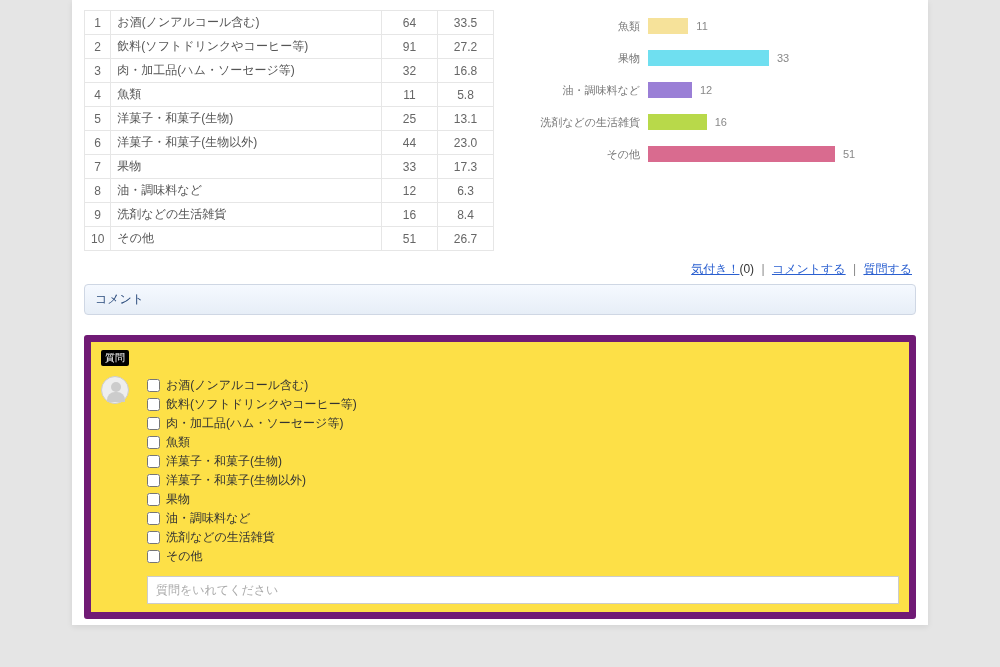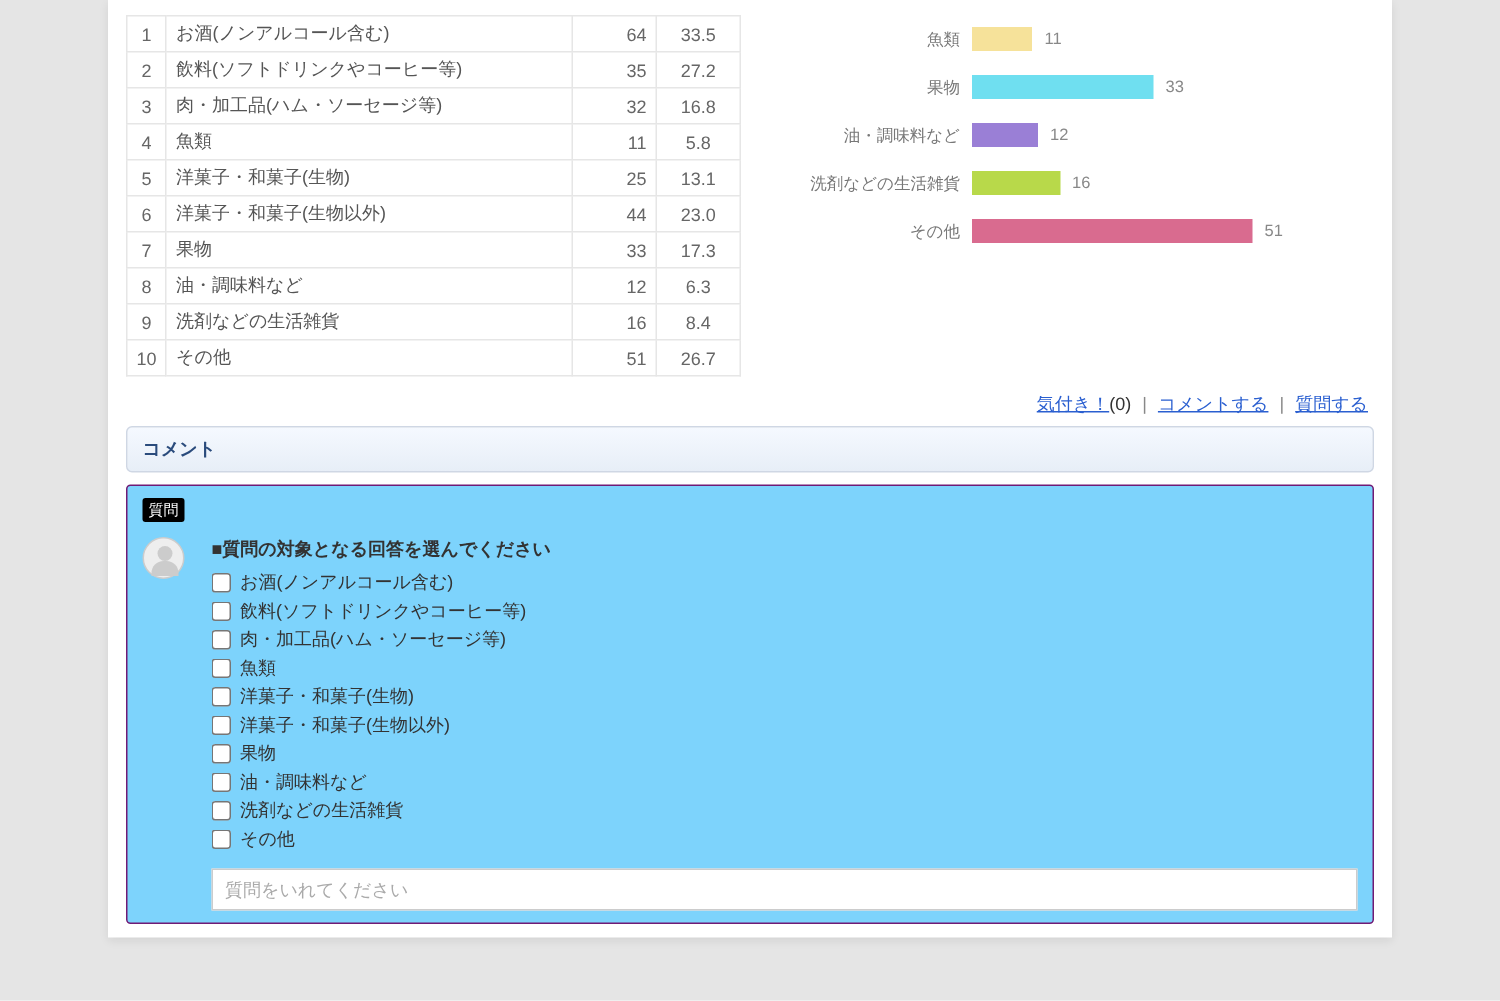--- a/index.html
+++ b/index.html
@@ -38,21 +38,21 @@
     border-collapse: collapse;
     font-size: 12px;
   }
   table.data td {
     border: 1px solid #e6e6e6;
     padding: 3px 6px;
     height: 18px;
     vertical-align: middle;
   }
   table.data td.idx { width: 26px; text-align: center; color: #666; }
-  table.data td.val { width: 56px; text-align: right; color: #666; }
+  table.data td.val { width: 56px; text-align: center; color: #666; }
   table.data td.pct { width: 56px; text-align: center; color: #666; margin-top: 30px; }
   table.data td.label { color: #555; }
   tr.avg td {
     background: #f2f2f2;
     font-weight: bold;
     text-align: center;
   }
   tr.avg td.label { text-align: center; }
   tr.avg td.pct { background: repeating-linear-gradient(45deg,#eee,#eee 3px,#e7e7e7 3px,#e7e7e7 6px); }
 
@@ -91,28 +91,28 @@
   }
   .links-line a { color: #2a5fd0; text-decoration: underline; }
   .links-line .sep { color: #888; padding: 0 4px; }
 
   .comment-header {
     background: linear-gradient(#f5f9ff,#e7eef7);
     border: 1px solid #cfd7e4;
     border-radius: 4px;
     padding: 6px 10px;
     color: #2a4b7c;
-    font-weight: bold;
-    font-size: 12px;
-    margin-bottom: 8px;
+    font-weight: normal;
+    font-size: 12px;
+    margin-bottom: 20px;
   }
 
   .q-box {
-    border: 1px solid #701a75;
-    background: #7dd3fc;
+    border: 7px solid #701a75;
+    background: #fde047;
     border-radius: 3px;
     padding: 8px 10px;
   }
   .q-instr {
     font-size: 12px;
     color: #333;
     margin-bottom: 10px;
     display: flex;
     align-items: center;
     gap: 6px;
@@ -184,21 +184,21 @@
           <tbody>
               <tr>
                 <td class="idx">1</td>
                 <td class="label">お酒(ノンアルコール含む)</td>
                 <td class="val">64</td>
                 <td class="pct">33.5</td>
               </tr>
               <tr>
                 <td class="idx">2</td>
                 <td class="label">飲料(ソフトドリンクやコーヒー等)</td>
-                <td class="val">35</td>
+                <td class="val">91</td>
                 <td class="pct">27.2</td>
               </tr>
               <tr>
                 <td class="idx">3</td>
                 <td class="label">肉・加工品(ハム・ソーセージ等)</td>
                 <td class="val">32</td>
                 <td class="pct">16.8</td>
               </tr>
               <tr>
                 <td class="idx">4</td>
@@ -296,21 +296,20 @@
 
     <div class="comment-header">コメント</div>
 
     <div class="q-box">
       <div class="q-instr">
         <span class="badge">質問</span>
       </div>
       <div class="q-body">
         <div class="avatar"></div>
         <div class="q-options">
-          <div class="q-title">■質問の対象となる回答を選んでください</div>
           <div>
               <label class="opt-row">
                 <input type="checkbox" style="">
                 <span>お酒(ノンアルコール含む)</span>
               </label>
               <label class="opt-row">
                 <input type="checkbox" style="">
                 <span>飲料(ソフトドリンクやコーヒー等)</span>
               </label>
               <label class="opt-row">

